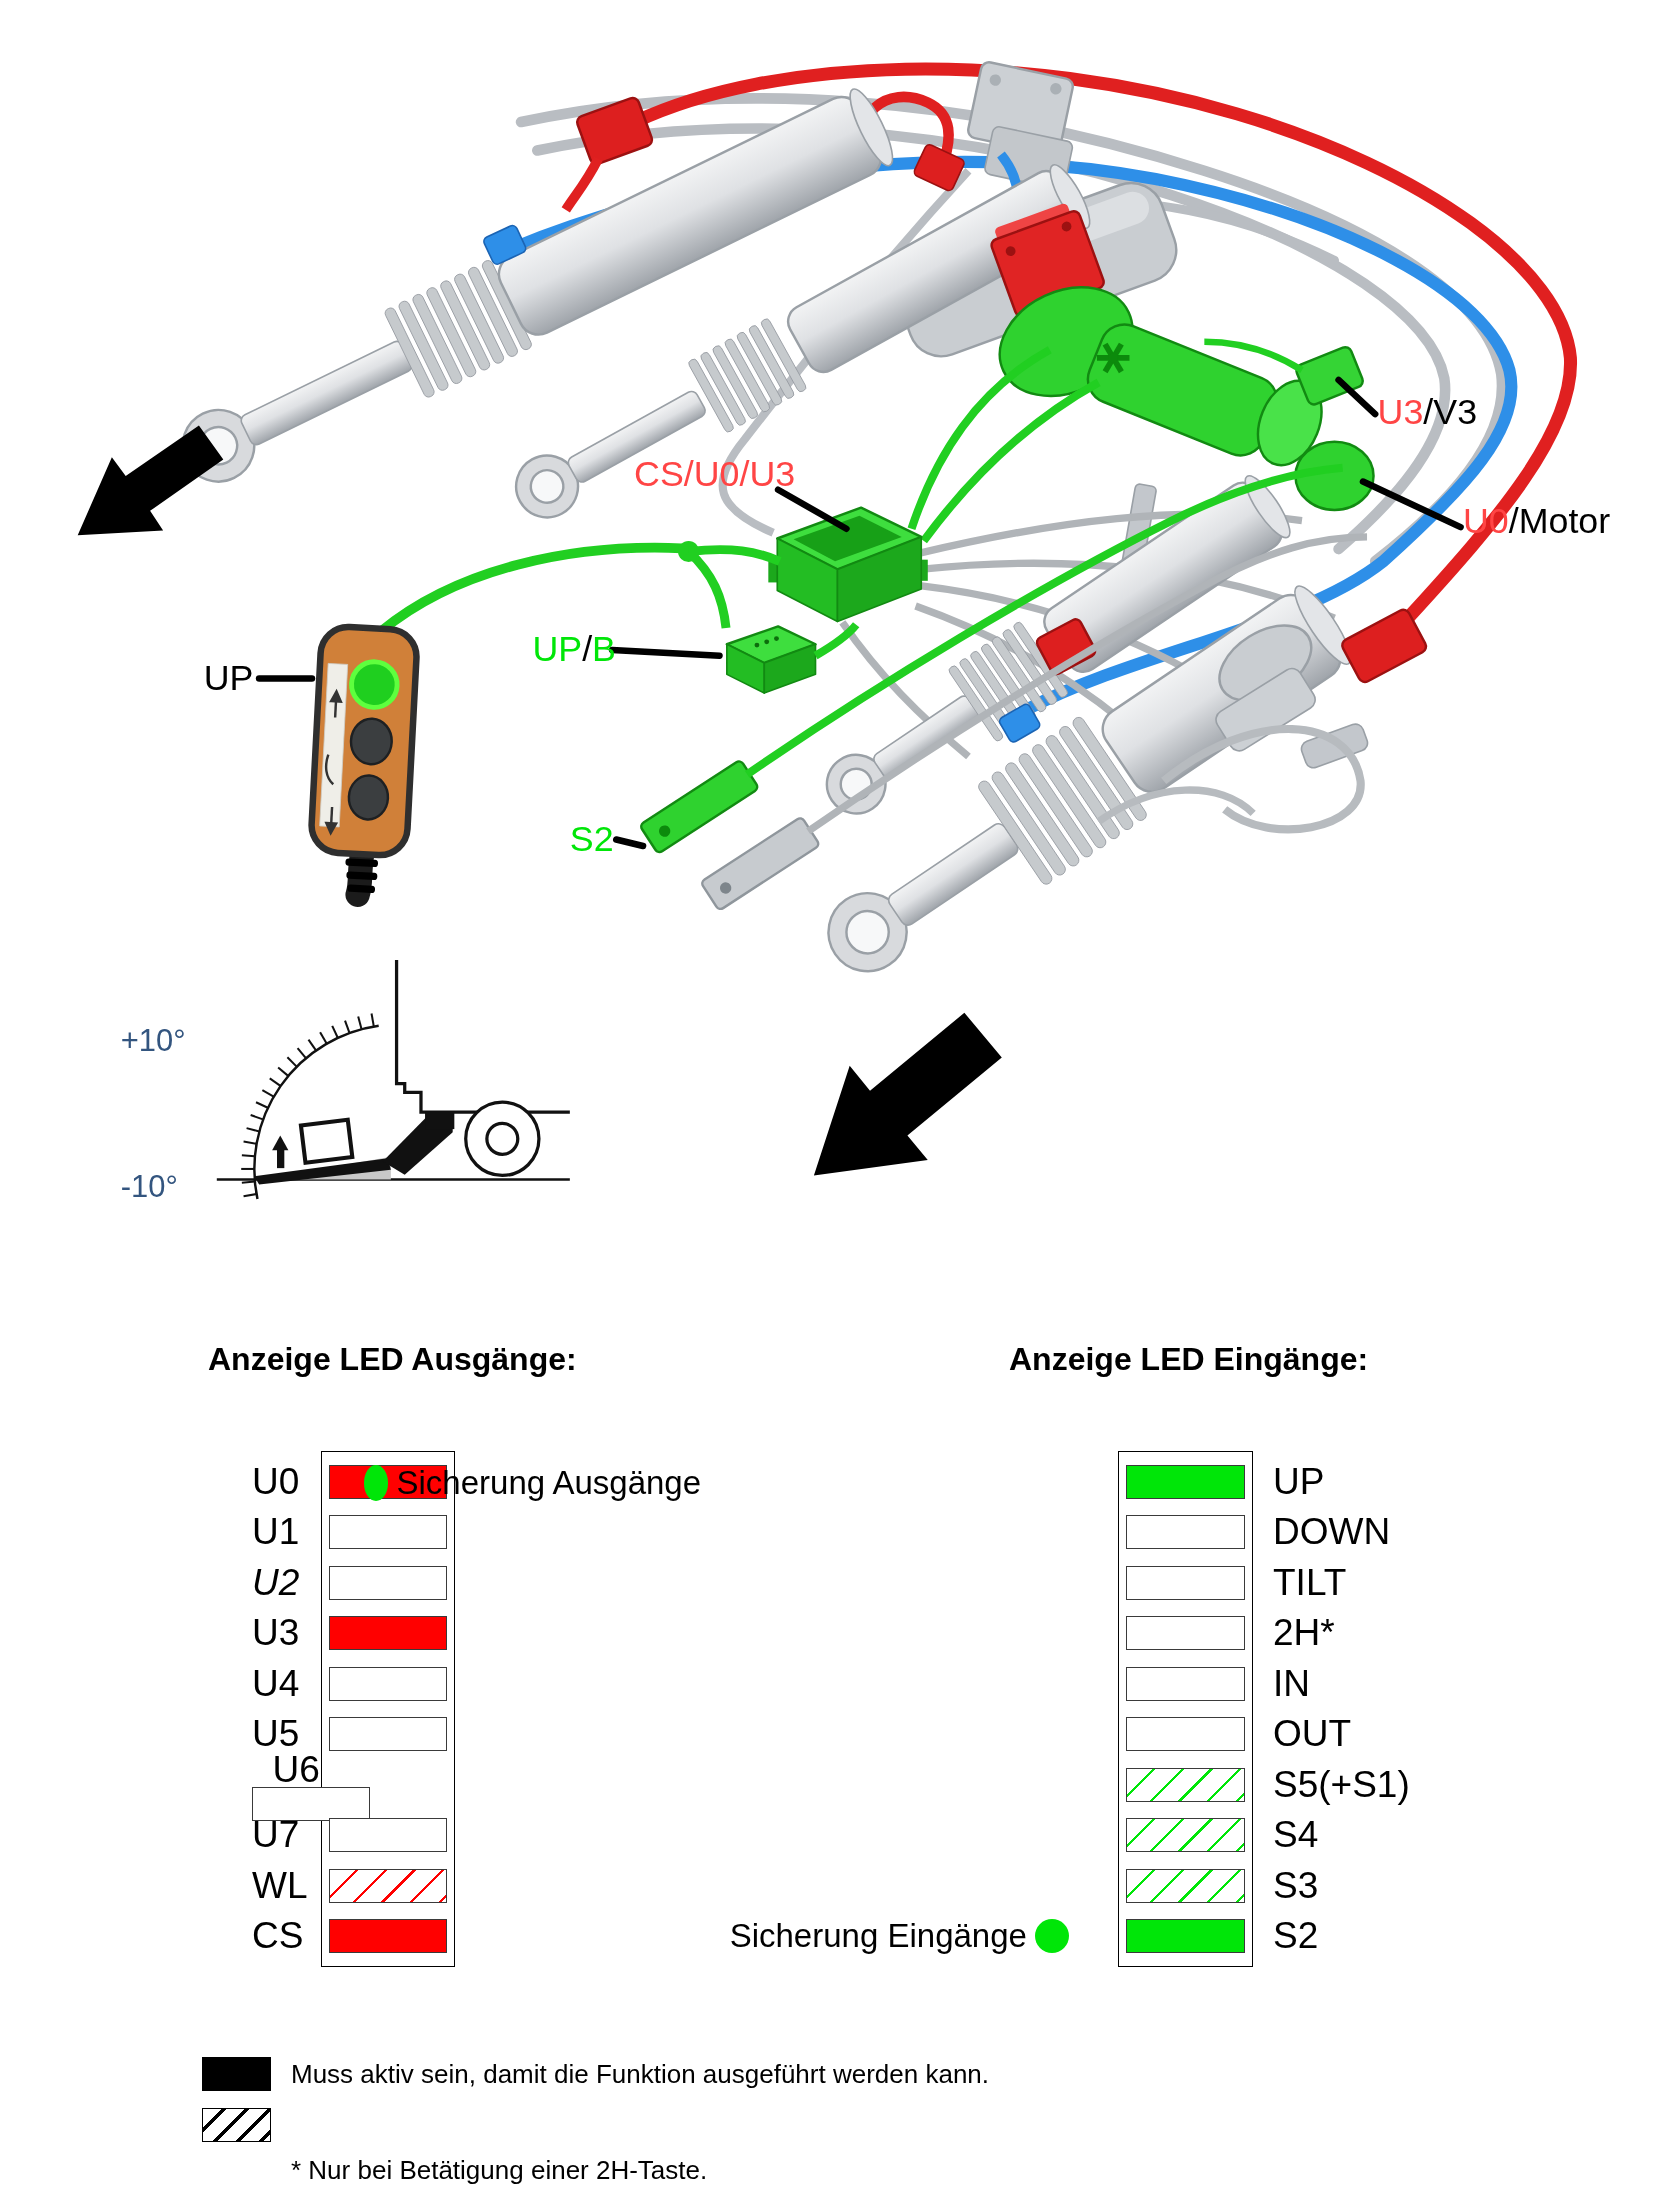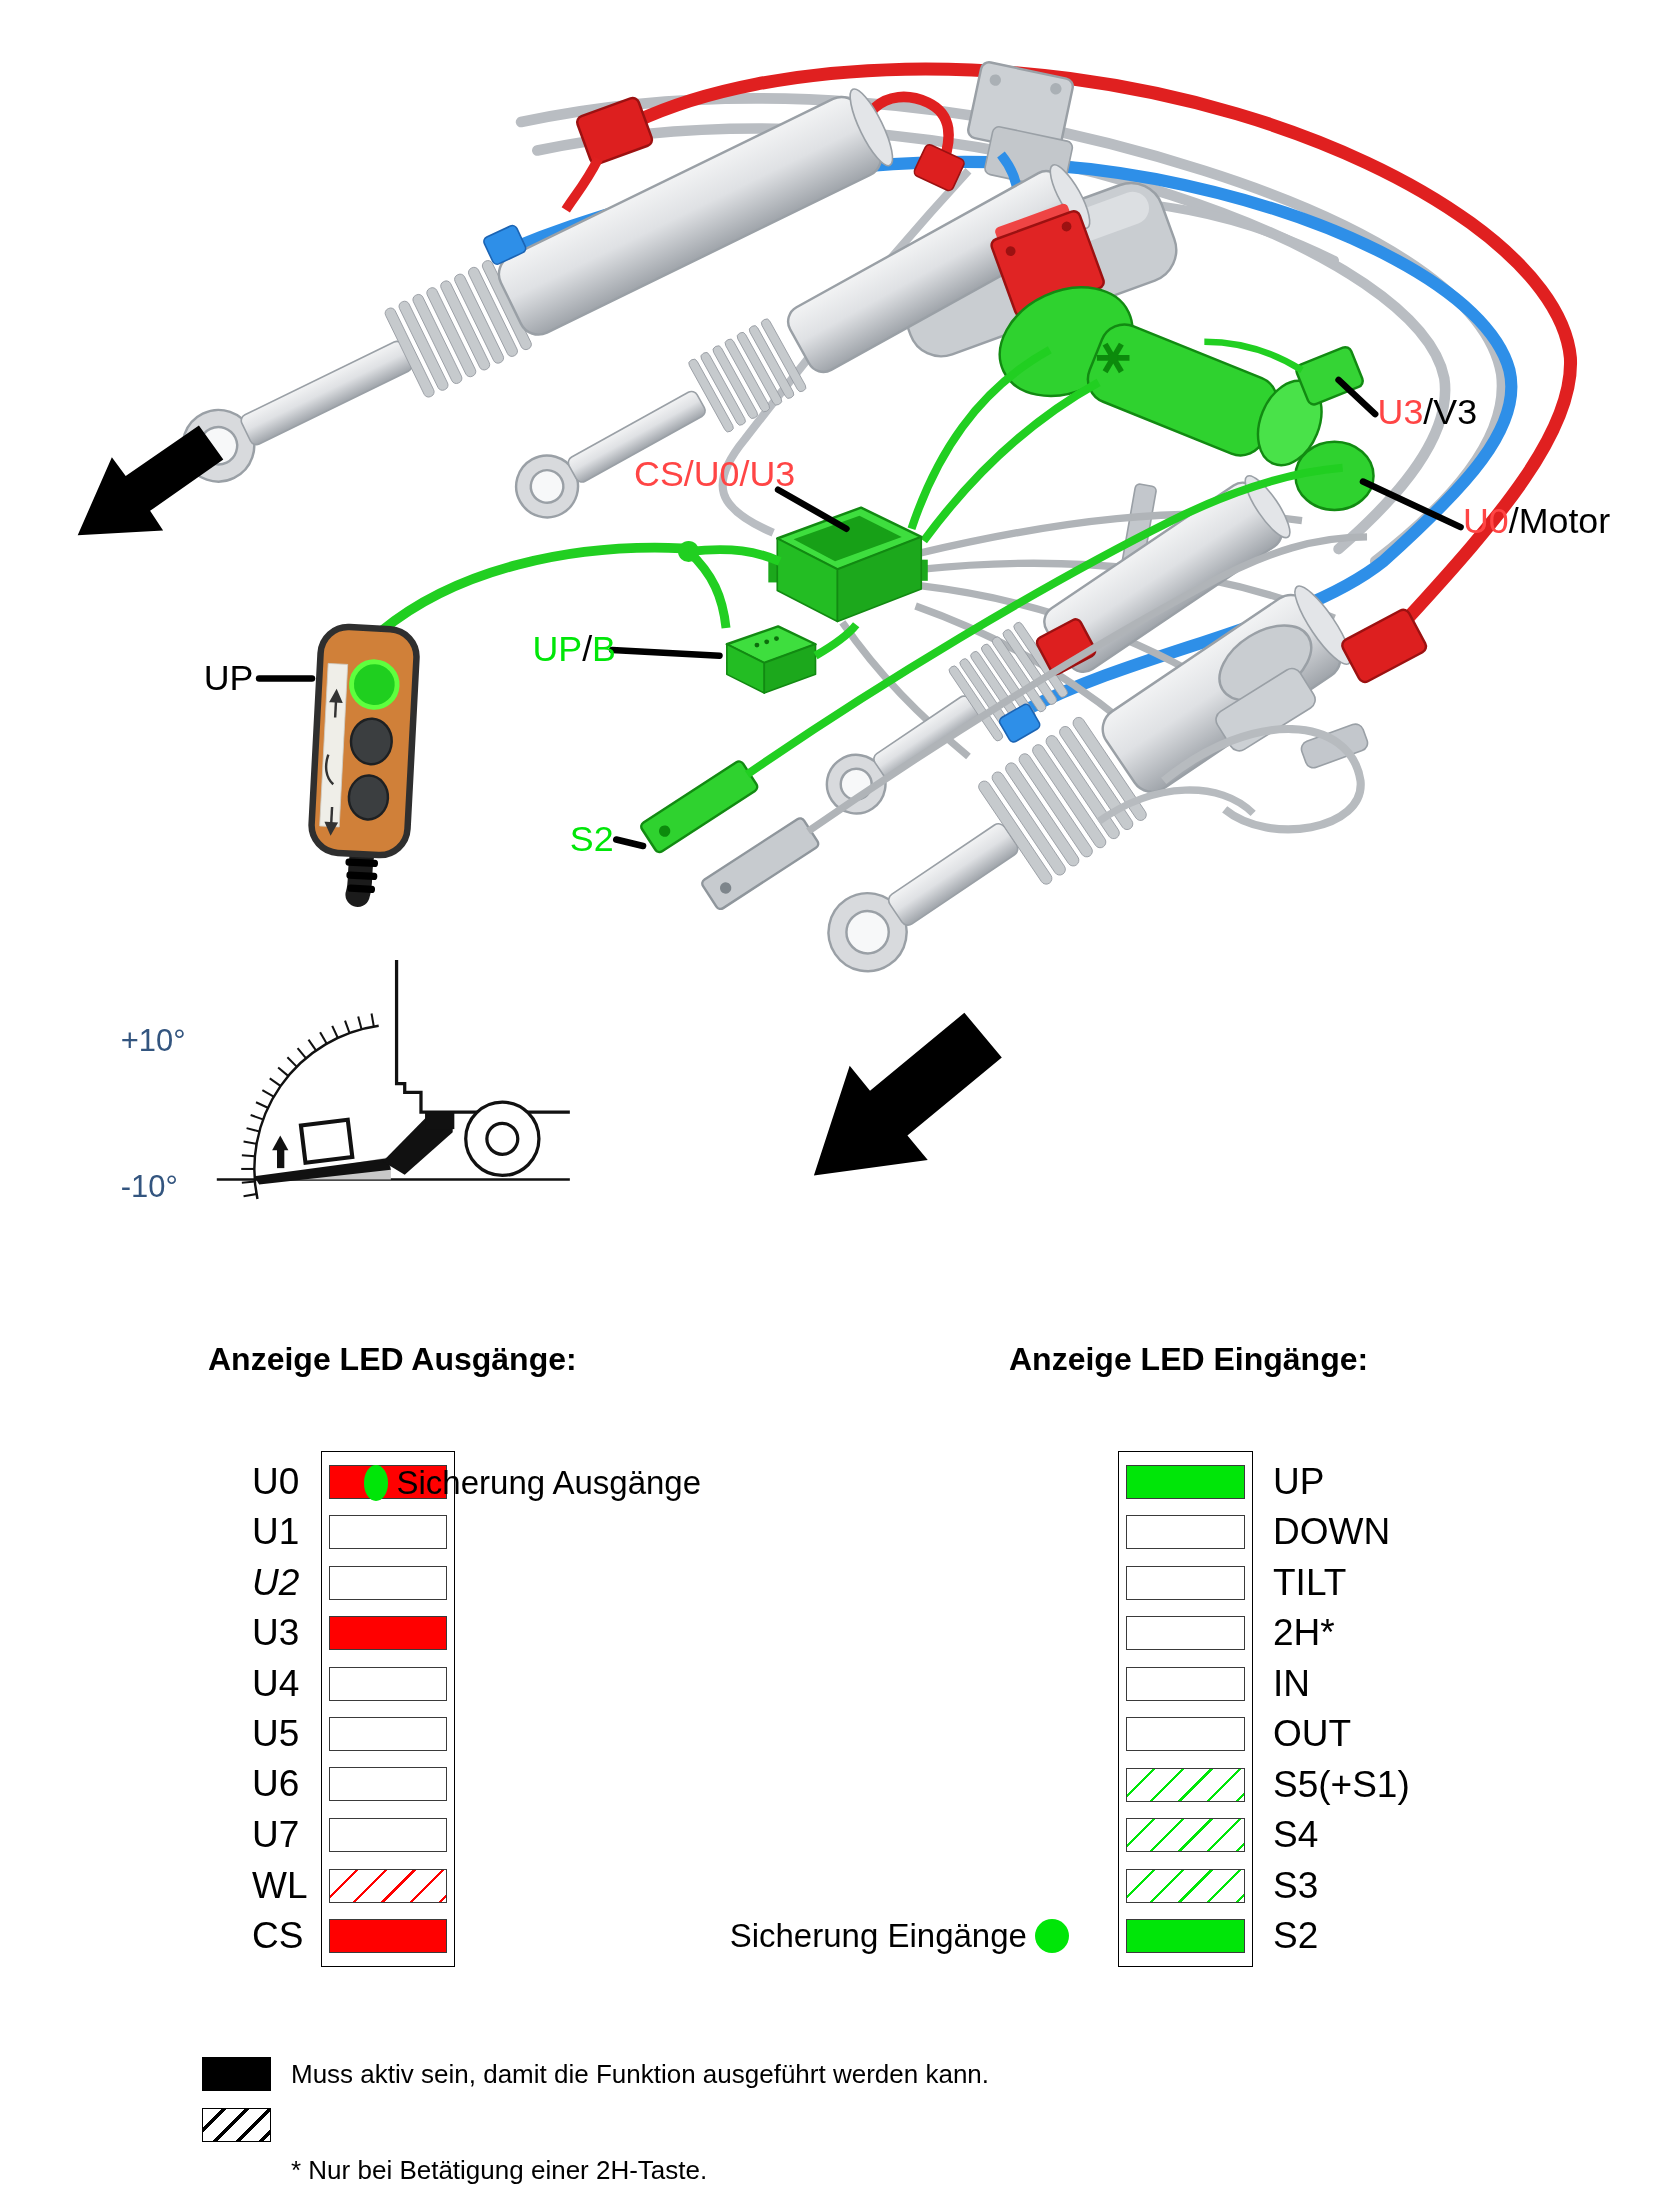--- a/index.html
+++ b/index.html
@@ -355,21 +355,21 @@
       <div class="led-row out-row" style="top: 202px;">
         <span class="row-label">U4</span>
         <span class="led-box off"></span>
       </div>
 
       <div class="led-row out-row" style="top: 252px;">
         <span class="row-label">U5</span>
         <span class="led-box off"></span>
       </div>
 
-      <div class="led-row out-row" style="top: 302px;">
+      <div class="led-row out-row" style="top: 288px; flex-direction: column;">
         <span class="row-label">U6</span>
         <span class="led-box off"></span>
       </div>
 
       <div class="led-row out-row" style="top: 353px;">
         <span class="row-label">U7</span>
         <span class="led-box off"></span>
       </div>
 
       <div class="led-row out-row" style="top: 404px;">

